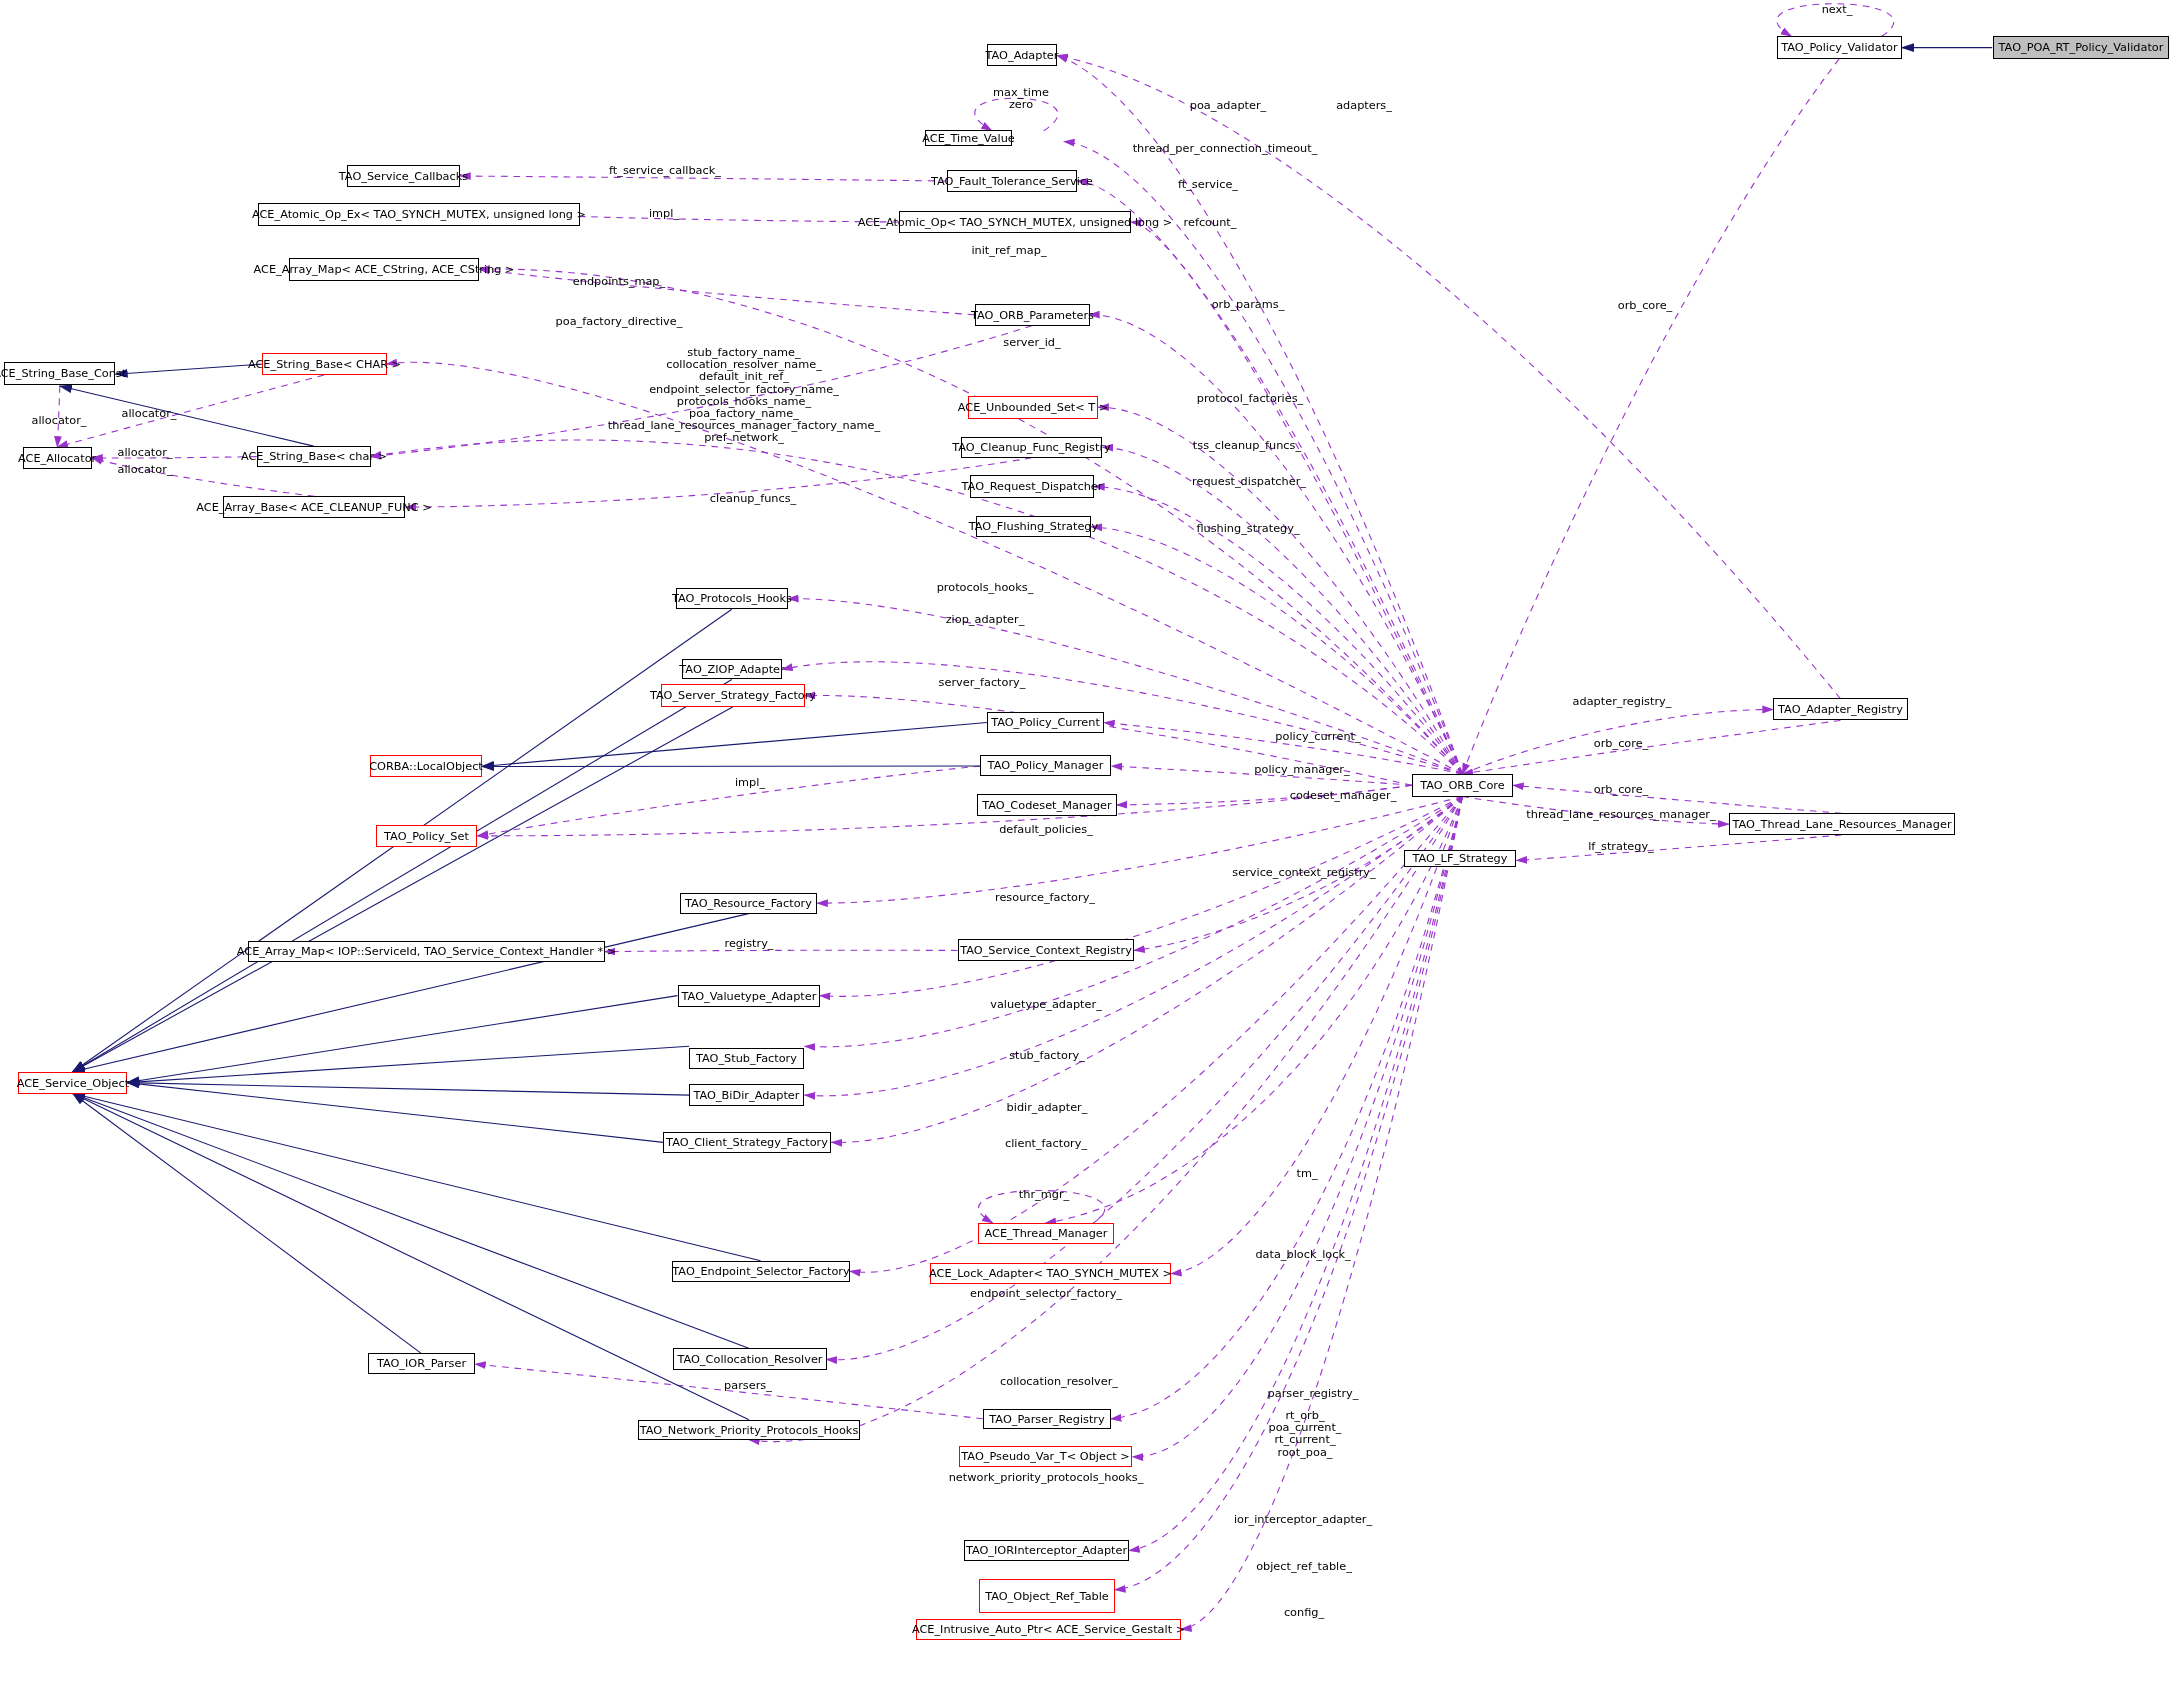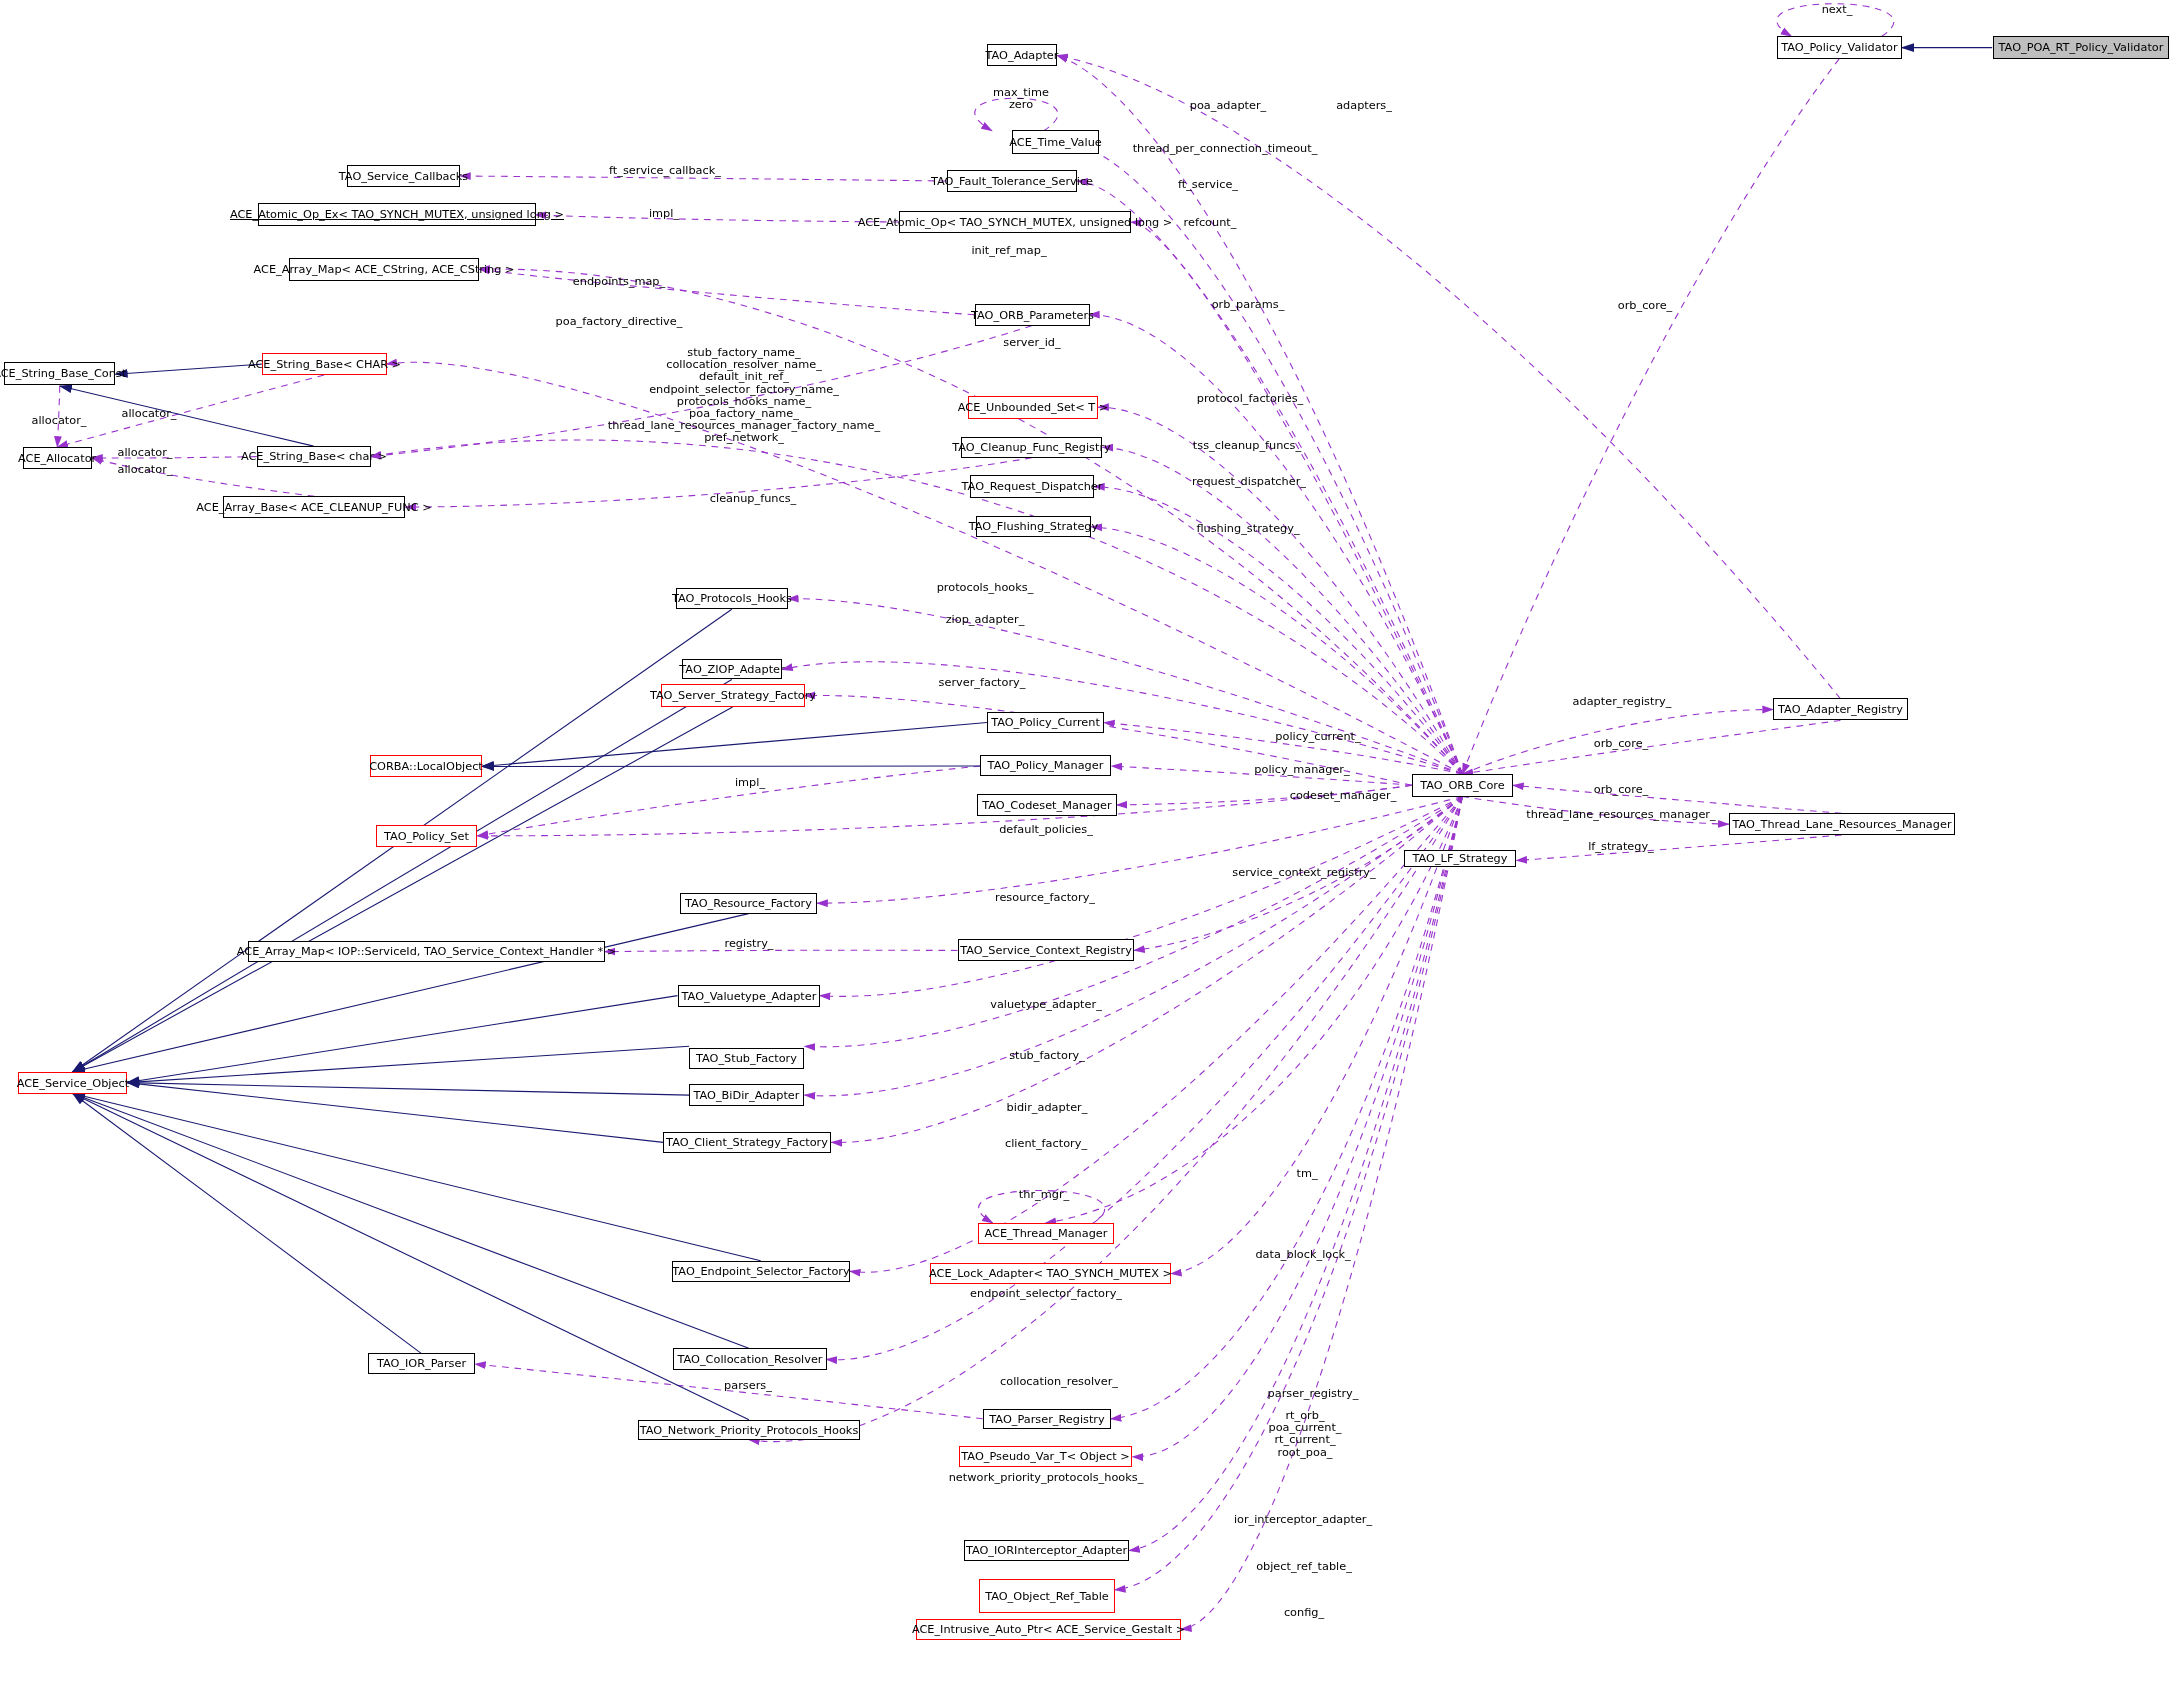--- a/index.html
+++ b/index.html
@@ -100,24 +100,24 @@
         <path d="M 793 1365.5 L 152 1294" fill="none" stroke="#191970" stroke-width="1.3" marker-end="url(#arrow-inh)"></path>
         <path d="M 909.5 1507 L 87 1307" fill="none" stroke="#191970" stroke-width="1.3" marker-end="url(#arrow-inh)"></path>
         <path d="M 504 1618 L 87 1307" fill="none" stroke="#191970" stroke-width="1.3" marker-end="url(#arrow-inh)"></path>
         <path d="M 896 1612 L 87 1307" fill="none" stroke="#191970" stroke-width="1.3" marker-end="url(#arrow-inh)"></path>
         <path d="M 895.5 1697 L 87 1307" fill="none" stroke="#191970" stroke-width="1.3" marker-end="url(#arrow-inh)"></path>
       </g>
   </svg>
 <div class="node" style="left: 1777px; top: 36px; width: 125px; height: 22.6px;">TAO_Policy_Validator</div>
     <div class="node grey" style="left: 1993px; top: 36px; width: 176px; height: 22.6px;">TAO_POA_RT_Policy_Validator</div>
     <div class="node" style="left: 987px; top: 44px; width: 70px; height: 22px;">TAO_Adapter</div>
-    <div class="node" style="left: 1012px; top: 130px; width: 87px; height: 24px;">ACE_Time_Value</div>
+    <div class="node" style="left: 925px; top: 130px; width: 87px; height: 16px;">ACE_Time_Value</div>
     <div class="node" style="left: 347px; top: 165px; width: 113px; height: 22px;">TAO_Service_Callbacks</div>
     <div class="node" style="left: 947px; top: 170px; width: 130px; height: 22px;">TAO_Fault_Tolerance_Service</div>
-    <div class="node" style="left: 258px; top: 203px; width: 278px; height: 22.6px; text-decoration: underline;">ACE_Atomic_Op_Ex&lt; TAO_SYNCH_MUTEX, unsigned long &gt;</div>
+    <div class="node" style="left: 258px; top: 203px; width: 322px; height: 22.6px;">ACE_Atomic_Op_Ex&lt; TAO_SYNCH_MUTEX, unsigned long &gt;</div>
     <div class="node" style="left: 899px; top: 211px; width: 232px; height: 22px;">ACE_Atomic_Op&lt; TAO_SYNCH_MUTEX, unsigned long &gt;</div>
     <div class="node" style="left: 289px; top: 258px; width: 190px; height: 22.6px;">ACE_Array_Map&lt; ACE_CString, ACE_CString &gt;</div>
     <div class="node" style="left: 975px; top: 304px; width: 115px; height: 22px;">TAO_ORB_Parameters</div>
     <div class="node" style="left: 4.2px; top: 362px; width: 111px; height: 23.4px;">ACE_String_Base_Const</div>
     <div class="node red" style="left: 262px; top: 353px; width: 125px; height: 22px;">ACE_String_Base&lt; CHAR &gt;</div>
     <div class="node" style="left: 22.6px; top: 447px; width: 69px; height: 22px;">ACE_Allocator</div>
     <div class="node" style="left: 257px; top: 446px; width: 114px; height: 21px;">ACE_String_Base&lt; char &gt;</div>
     <div class="node" style="left: 223px; top: 496px; width: 182px; height: 22px;">ACE_Array_Base&lt; ACE_CLEANUP_FUNC &gt;</div>
     <div class="node red" style="left: 968px; top: 396px; width: 130px; height: 22.6px;">ACE_Unbounded_Set&lt; T &gt;</div>
     <div class="node" style="left: 961px; top: 437px; width: 141px; height: 21px;">TAO_Cleanup_Func_Registry</div>

